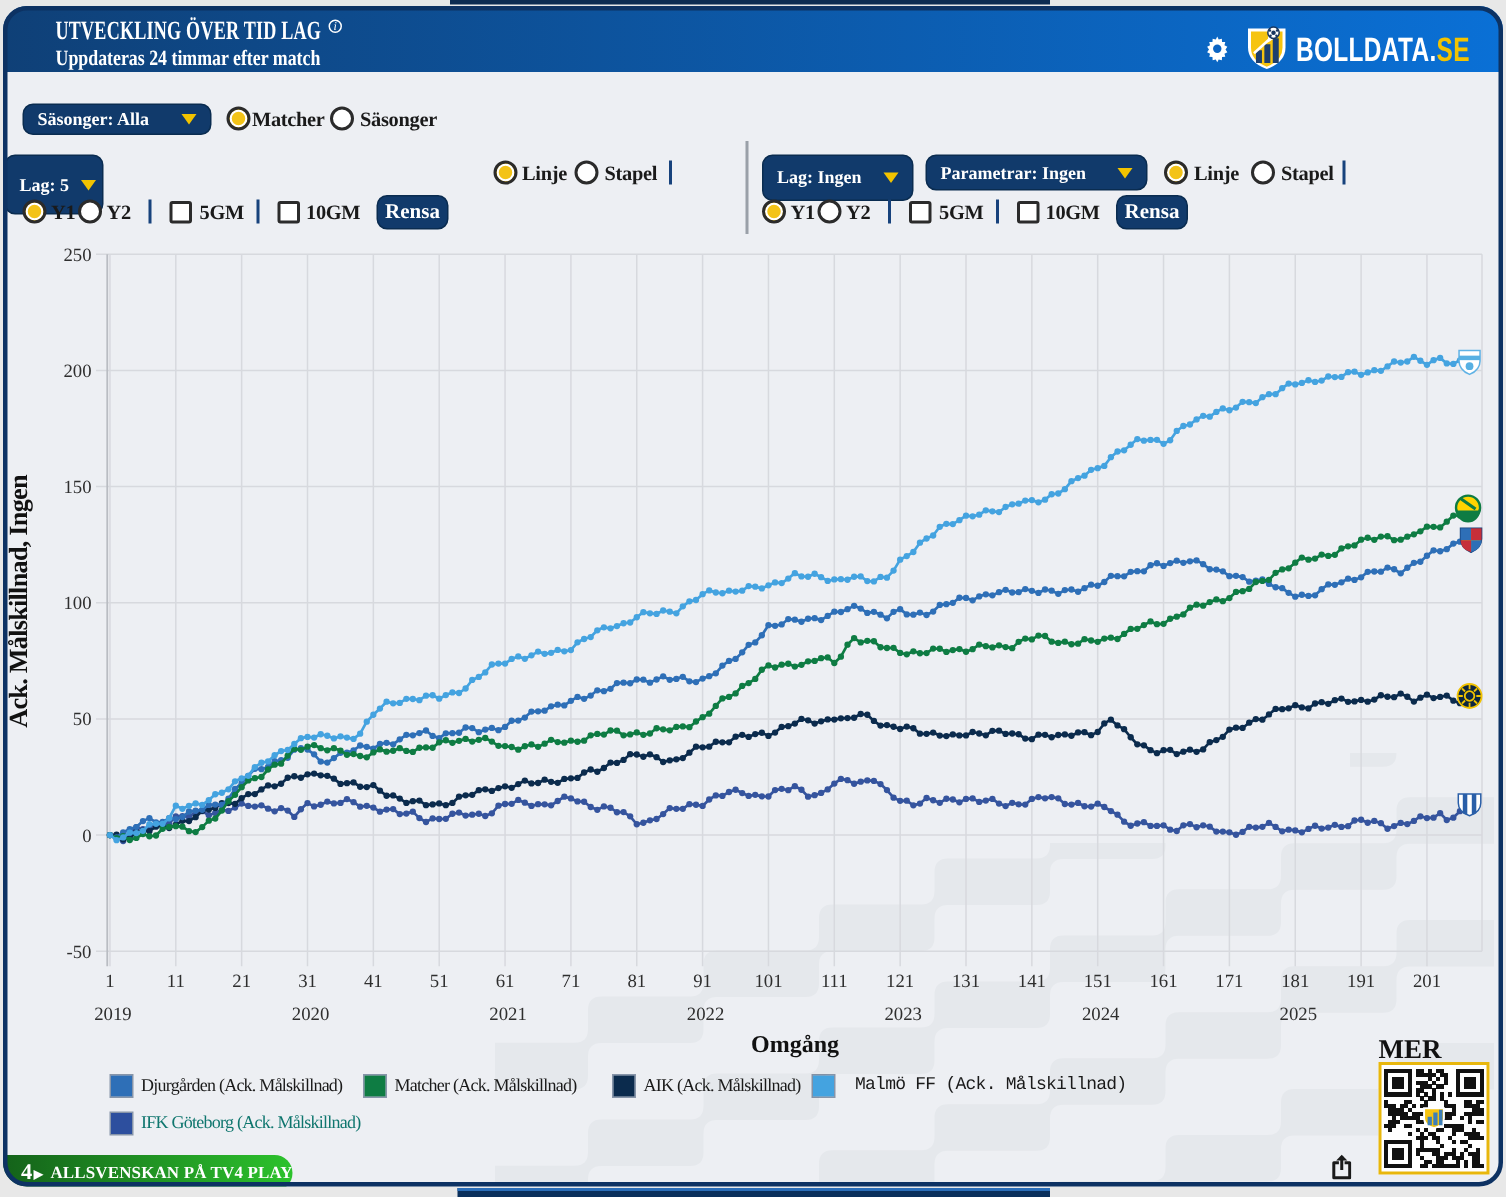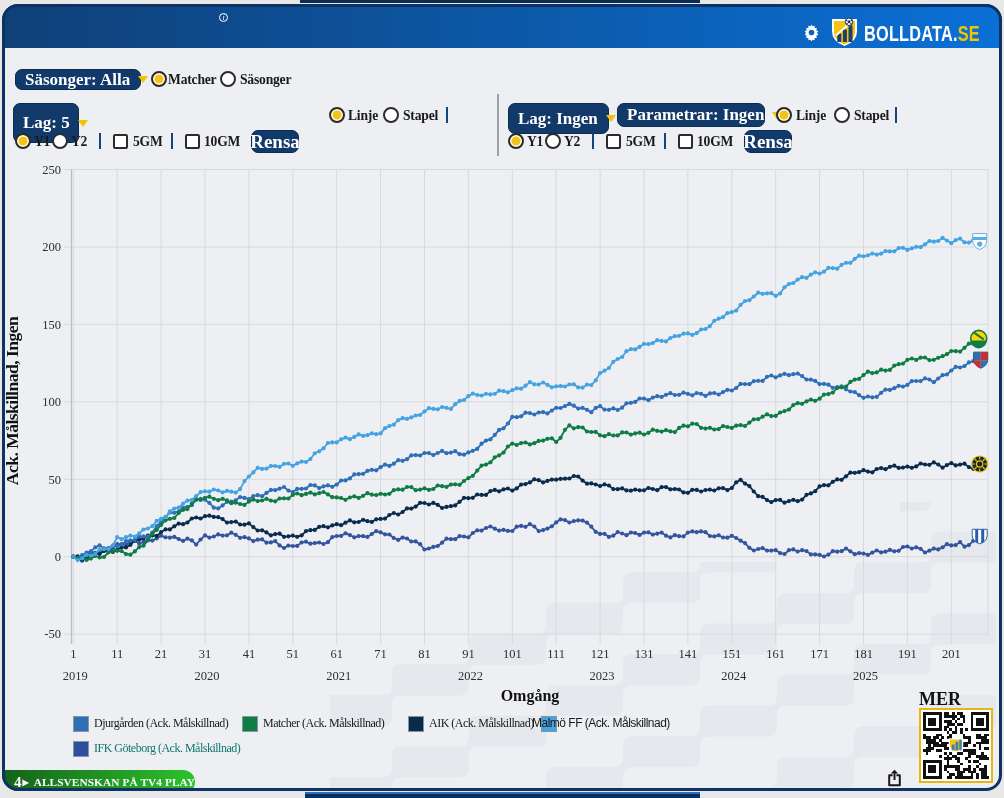--- a/index.html
+++ b/index.html
@@ -1,20 +1,20 @@
 <!DOCTYPE html>
 <html><head><meta charset="utf-8"><style>
 *{margin:0;padding:0;box-sizing:border-box}
 body{width:1004px;height:798px;background:#e8e8e8;position:relative;overflow:hidden;font-family:"Liberation Serif",serif}
 .card{position:absolute;left:2px;top:4px;width:1000px;height:787px;background:#edeff3;border-radius:16px;overflow:hidden}
 .ring{position:absolute;left:2px;top:4px;width:1000px;height:787px;border:3px solid #0d3263;border-radius:16px;pointer-events:none}
 .hdr{position:absolute;left:0;top:0;width:1000px;height:44px;background:linear-gradient(90deg,#0f4077,#0a70d6);border-radius:13px 13px 0 0}
-.btn{position:absolute;height:24px;background:#113a6b;border:1px solid #0a2c50;border-radius:7px;color:#fff;font-weight:bold;font-size:17px;font-family:"Liberation Serif",serif;display:flex;align-items:center;justify-content:space-between;padding:0 9px;white-space:nowrap}
+.btn{position:absolute;height:24px;background:#113a6b;border:1px solid #0a2c50;border-radius:7px;color:#fff;font-weight:bold;font-size:12px;font-family:"Liberation Serif",serif;display:flex;align-items:center;justify-content:space-between;padding:0 9px;white-space:nowrap}
 .btn .tri{width:0;height:0;border-left:5.5px solid transparent;border-right:5.5px solid transparent;border-top:7px solid #f2c300;margin-left:8px}
-.rensa{width:48px;height:23px !important;justify-content:center;padding:0;font-size:19px}
+.rensa{width:48px;height:23px !important;justify-content:center;padding:0;font-size:14px}
 .radio{position:absolute;width:16px;height:16px;border:2px solid #2b2b2b;border-radius:50%;background:#fff}
 .radio.sel{background:#f3c317;box-shadow:inset 0 0 0 1.5px #fff}
 .cb{position:absolute;width:15px;height:15px;border:2px solid #2b2b2b;border-radius:2px;background:#fff}
 .lab{position:absolute;font-weight:bold;color:#1a1a1a;font-family:"Liberation Serif",serif;white-space:nowrap;letter-spacing:-0.2px}
 </style></head><body>
 <div style="position:absolute;left:300px;top:0;width:400px;height:3px;background:#0d2c52"></div>
 <div style="position:absolute;left:305px;top:792px;width:395px;height:6px;background:#0a2f5c;border-top:2px solid #2a6db8"></div>
 <div class="card">
 <svg width="1000" height="787" viewBox="0 0 1000 787" style="position:absolute;left:0;top:0">
 <defs>
@@ -1170,20 +1170,24 @@
         <text x="336.7" y="676" text-anchor="middle" font-size="12.5">2021</text>
         <text x="468.4" y="676" text-anchor="middle" font-size="12.5">2022</text>
         <text x="600.1" y="676" text-anchor="middle" font-size="12.5">2023</text>
         <text x="731.8" y="676" text-anchor="middle" font-size="12.5">2024</text>
         <text x="863.5" y="676" text-anchor="middle" font-size="12.5">2025</text>
       </g>
       <text x="528" y="697" text-anchor="middle" font-size="16" font-weight="bold" font-family="Liberation Serif,serif" fill="#111">Omgång</text>
       <text x="16" y="397" text-anchor="middle" font-size="17.5" letter-spacing="-0.5" font-weight="bold" font-family="Liberation Serif,serif" fill="#111" transform="rotate(-90 16 397)">Ack. Målskillnad, Ingen</text>
     </svg>
 <div class="hdr"></div>
+<div style="position:absolute;left:35px;top:6px;color:#fff;font-family:'Liberation Serif',serif;font-weight:bold">
+<div style="font-size:17.5px;letter-spacing:0.2px;white-space:nowrap;transform:scaleX(0.69);transform-origin:0 0">UTVECKLING ÖVER TID LAG</div>
+<div style="font-size:14.5px;margin-top:0px;white-space:nowrap;transform:scaleX(0.82);transform-origin:0 0">Uppdateras 24 timmar efter match</div>
+    </div>
 <div style="position:absolute;left:217px;top:9px;width:9px;height:9px;border:1.2px solid #fff;border-radius:50%;color:#fff;font-size:8px;line-height:8.5px;text-align:center;font-style:italic;font-family:'Liberation Serif',serif">i</div>
 <svg width="215" height="46" viewBox="0 0 215 46" style="position:absolute;left:793px;top:3px">
 <g transform="translate(16.5 25.5) scale(0.54)">
 <g fill="#fff">
           <path d="M0,-15 l1.8,3.6 3.9,-1 0.2,4 4,0.2 -1,3.9 3.6,1.8 -2.3,3.4 2.3,3.4 -3.6,1.8 1,3.9 -4,0.2 -0.2,4 -3.9,-1 -1.8,3.6 -1.8,-3.6 -3.9,1 -0.2,-4 -4,-0.2 1,-3.9 -3.6,-1.8 2.3,-3.4 -2.3,-3.4 3.6,-1.8 -1,-3.9 4,-0.2 0.2,-4 3.9,1 z"></path>
         </g>
 <circle cx="0" cy="0" r="5.2" fill="#0b64c3"></circle>
       </g>
 <path d="M37,12 h25 v12.5 q0,10 -12.5,14.5 q-12.5,-4.5 -12.5,-14.5 z" fill="#fff"></path>
 <path d="M39,14 h21 v10.9 q0,8.6 -10.5,12.6 q-10.5,-4 -10.5,-12.6 z" fill="#f6c410"></path>
@@ -1207,21 +1211,21 @@
       </g>
 </svg>
 <div class="btn" style="left:13px;top:65px;width:126px;height:21px">
       <span>Säsonger: Alla</span>
       <span class="tri"></span>
     </div>
     <div class="radio sel" style="left:149px;top:67px"></div>
     <div class="lab" style="left:166px;top:68px;font-size:13.6px">Matcher</div>
     <div class="radio" style="left:218px;top:67px"></div>
     <div class="lab" style="left:238px;top:68px;font-size:13.6px">Säsonger</div>
-    <div class="btn" style="left:11px;top:99px;width:66px;height:40px">
+    <div class="btn" style="left:1px;top:99px;width:66px;height:40px">
       <span>Lag: 5</span>
       <span class="tri"></span>
     </div>
     <div class="radio sel" style="left:327px;top:103px"></div>
     <div class="lab" style="left:346px;top:104px;font-size:13.6px">Linje</div>
     <div class="radio" style="left:381px;top:103px"></div>
     <div class="lab" style="left:401px;top:104px;font-size:13.6px">Stapel</div>
     <div style="position:absolute;left:444px;top:103px;width:2px;height:16px;background:#17427c"></div>
     <div class="radio sel" style="left:13px;top:129px"></div>
     <div class="lab" style="left:32px;top:130px;font-size:13.6px">Y1</div>
@@ -1259,21 +1263,21 @@
     <div class="cb" style="left:676px;top:130px"></div>
     <div class="lab" style="left:695px;top:130px;font-size:13.6px">10GM</div>
     <div class="btn rensa" style="left:742px;top:126px">Rensa</div>
 <div style="position:absolute;left:72px;top:713px;width:14px;height:14px;background:#2e6fb7;outline:1px solid rgba(10,40,80,.45)"></div>
     <div style="position:absolute;left:92px;top:712px;font-size:12px;letter-spacing:-0.5px;font-family:'Liberation Serif',serif;color:#1a1a1a;white-space:nowrap">Djurgården (Ack. Målskillnad)</div>
     <div style="position:absolute;left:241px;top:713px;width:14px;height:14px;background:#0e7c43;outline:1px solid rgba(10,40,80,.45)"></div>
     <div style="position:absolute;left:261px;top:712px;font-size:12px;letter-spacing:-0.5px;font-family:'Liberation Serif',serif;color:#1a1a1a;white-space:nowrap">Matcher (Ack. Målskillnad)</div>
     <div style="position:absolute;left:407px;top:713px;width:14px;height:14px;background:#0b2b4d;outline:1px solid rgba(10,40,80,.45)"></div>
     <div style="position:absolute;left:427px;top:712px;font-size:12px;letter-spacing:-0.5px;font-family:'Liberation Serif',serif;color:#1a1a1a;white-space:nowrap">AIK (Ack. Målskillnad)</div>
     <div style="position:absolute;left:540px;top:713px;width:14px;height:14px;background:#44a3e0;outline:1px solid rgba(10,40,80,.45)"></div>
-    <div style="position:absolute;left:530px;top:712px;font-size:12px;letter-spacing:-0.5px;font-family:Liberation Sans, sans-serif;color:#1a1a1a;white-space:nowrap">Malmö FF (Ack. Målskillnad)</div>
+    <div style="position:absolute;left:568px;top:712px;font-size:12px;letter-spacing:-0.5px;font-family:Liberation Mono, monospace;color:#1a1a1a;white-space:nowrap">Malmö FF (Ack. Målskillnad)</div>
     <div style="position:absolute;left:72px;top:738px;width:14px;height:14px;background:#2d4f9e;outline:1px solid rgba(10,40,80,.45)"></div>
     <div style="position:absolute;left:92px;top:737px;font-size:12px;letter-spacing:-0.5px;font-family:'Liberation Serif',serif;color:#0f766e;white-space:nowrap">IFK Göteborg (Ack. Målskillnad)</div>
 <div style="position:absolute;left:917px;top:685px;width:80px;text-align:left;font-family:'Liberation Serif',serif;font-weight:bold;font-size:18px;color:#111;letter-spacing:0px">MER DATA</div>
 <svg width="74" height="75" viewBox="0 0 74 74" style="position:absolute;left:917px;top:704px;background:#fff;border:2px solid #e8b70d" shape-rendering="crispEdges">
       <g fill="#111">
         <rect x="2.0" y="2.0" width="2.9" height="2.9"></rect>
         <rect x="4.8" y="2.0" width="2.9" height="2.9"></rect>
         <rect x="7.6" y="2.0" width="2.9" height="2.9"></rect>
         <rect x="10.4" y="2.0" width="2.9" height="2.9"></rect>
         <rect x="13.2" y="2.0" width="2.9" height="2.9"></rect>

